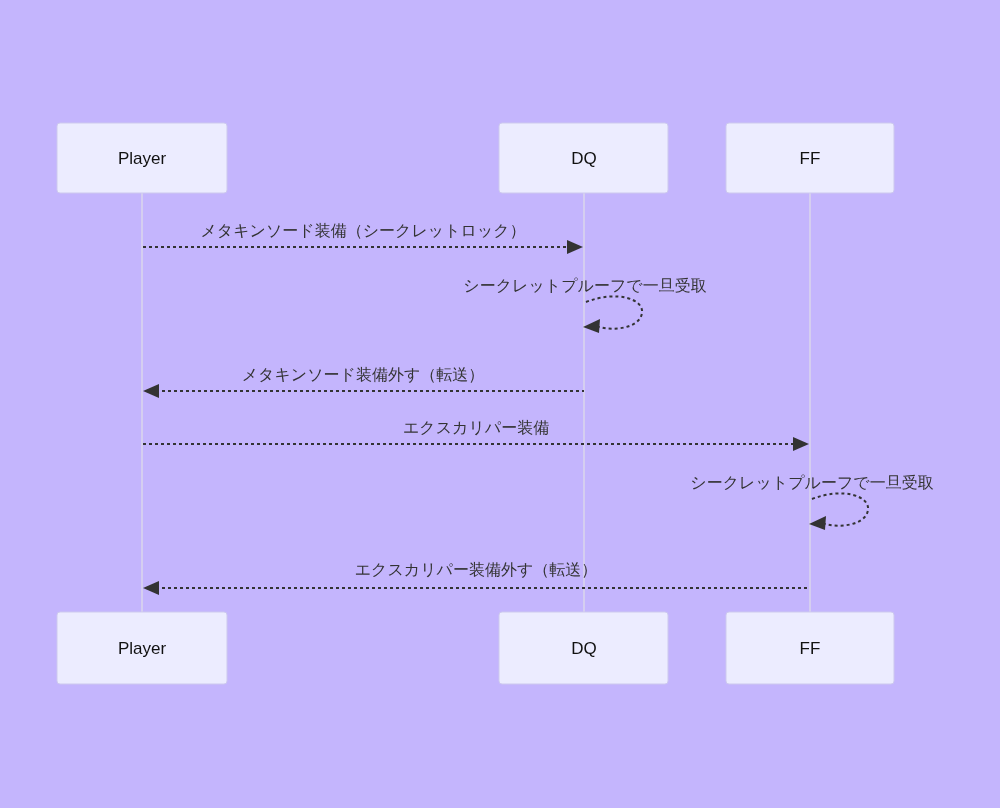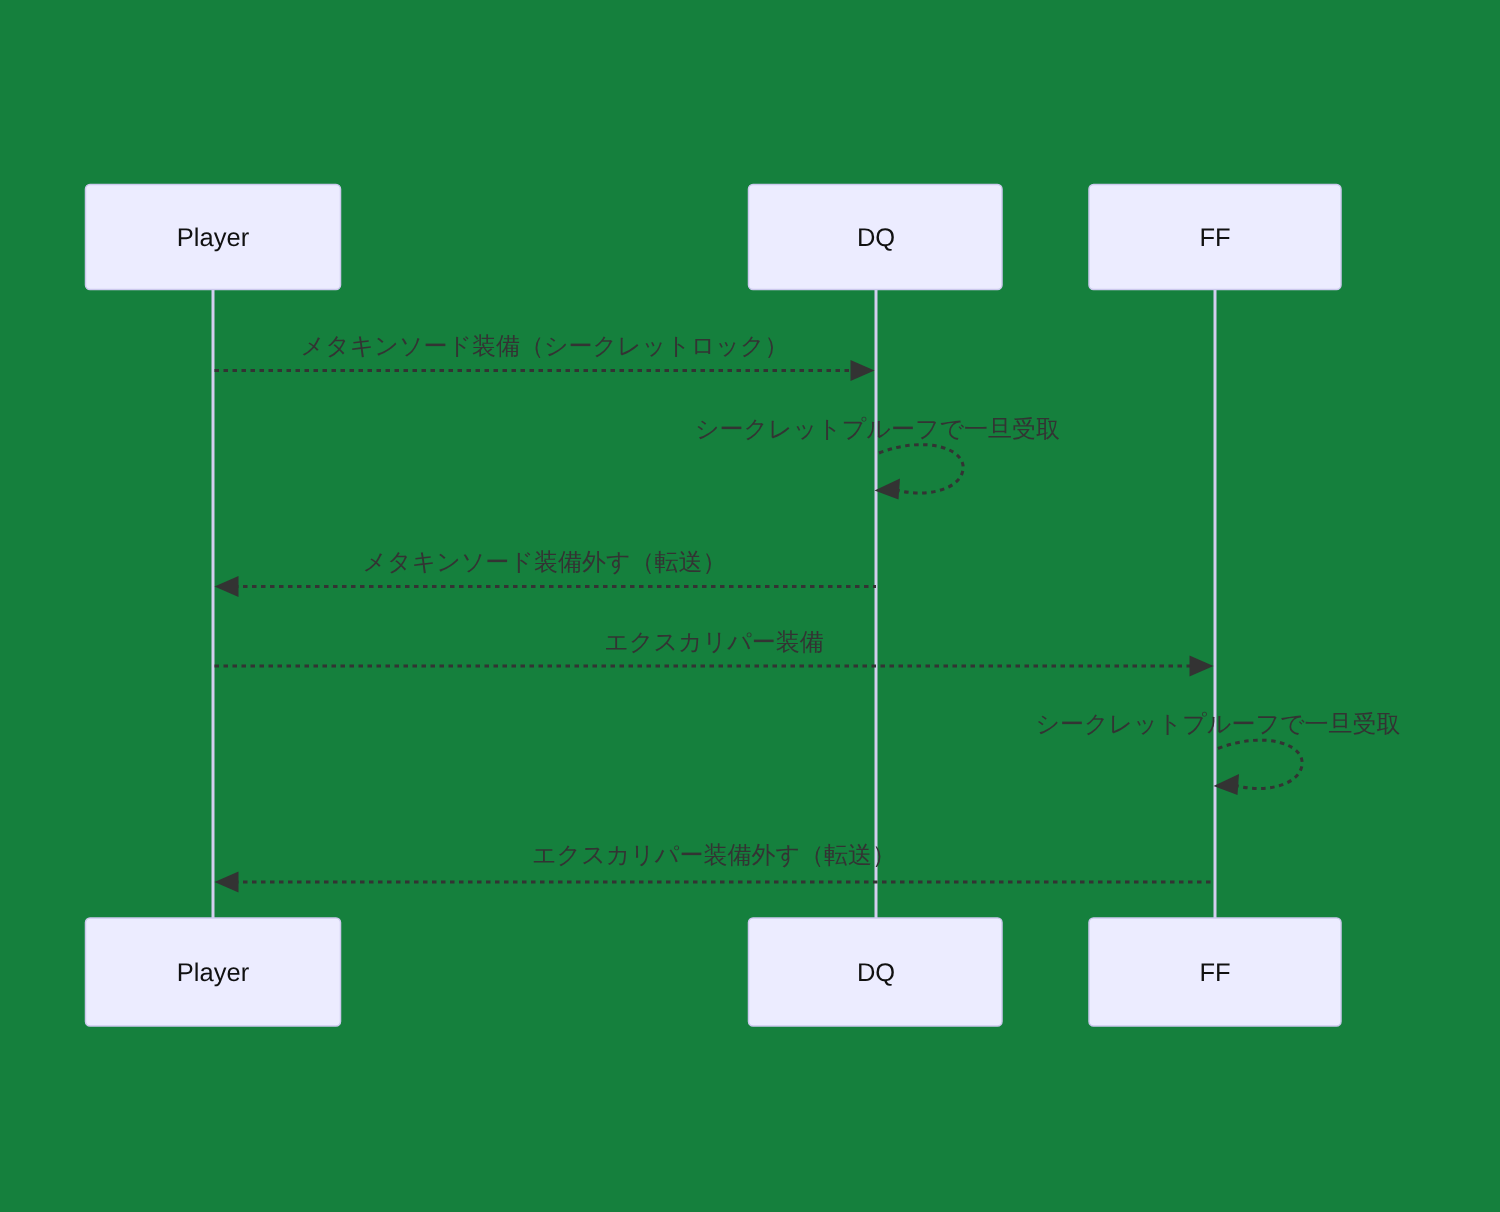--- a/index.html
+++ b/index.html
@@ -4,21 +4,21 @@
 <style>
   html, body {
     margin: 0;
     padding: 0;
     background: #ffffff;
   }
   .canvas {
     position: relative;
     width: 1000px;
     height: 808px;
-    background: #15803d;
+    background: #c4b5fd;
     font-family: "Liberation Sans", "DejaVu Sans", sans-serif;
     overflow: hidden;
   }
   svg { display: block; }
   .actor-box {
     fill: #ECECFF;
     stroke: #CDC9EE;
     stroke-width: 1;
   }
   .actor-label {

